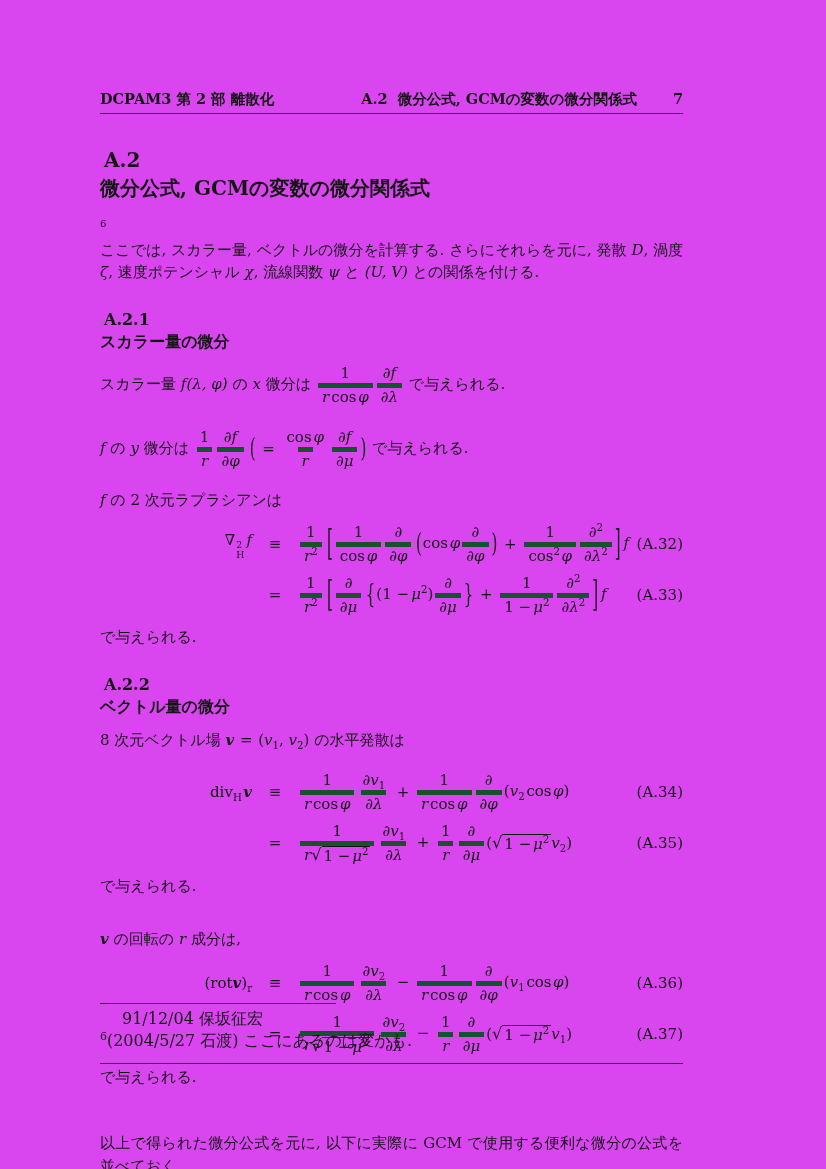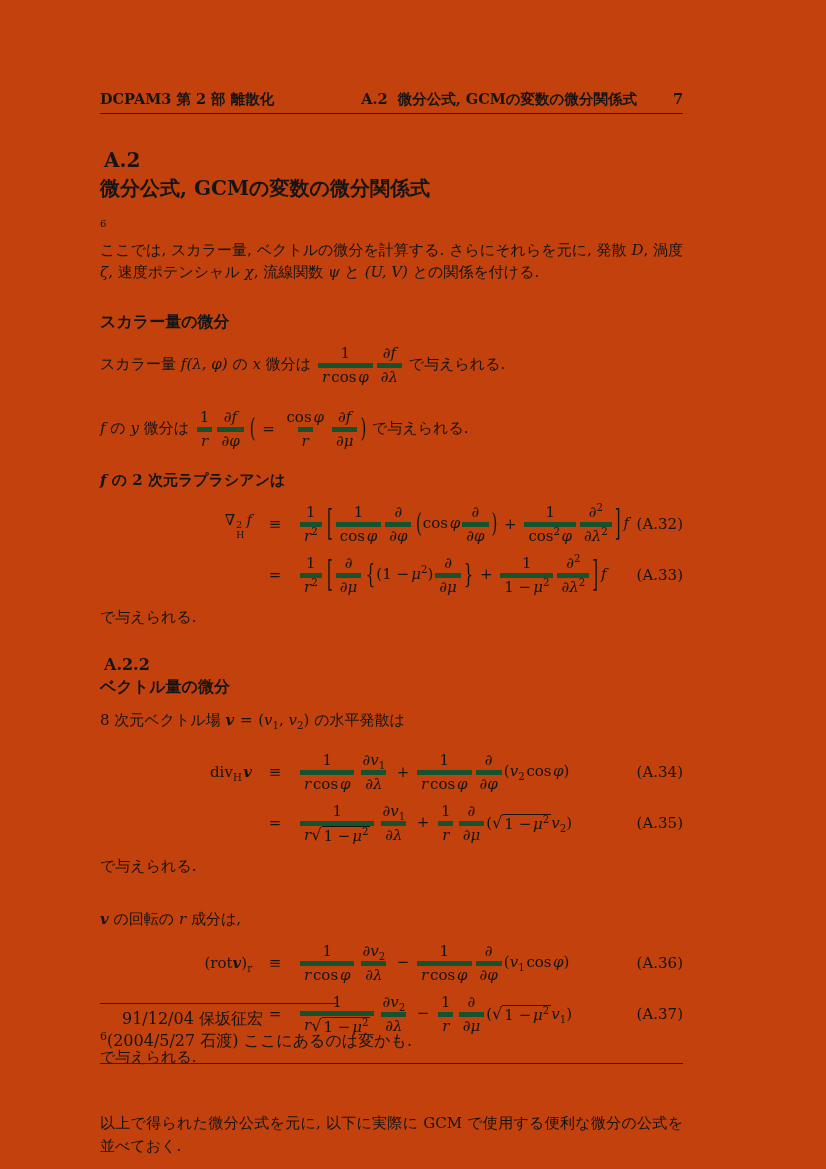--- a/index.html
+++ b/index.html
@@ -1,17 +1,17 @@
 <!DOCTYPE html>
 <html><head>
 <meta charset="utf-8">
 <style>
   html,body{margin:0;padding:0;background:#e8e8e8;}
   .page{
-    width:826px;height:1169px;margin:0 auto;background:#c2410c;
+    width:826px;height:1169px;margin:0 auto;background:#d946ef;
     box-sizing:border-box;position:relative;
     padding:88px 143px 0 100px;
     font-family:"DejaVu Serif","Liberation Serif",serif;
     color:#151515;font-size:15px;line-height:1.5;
   }
   
   .hdr{display:flex;align-items:baseline;font-weight:bold;font-size:14.5px;}
   .hdr-left{white-space:nowrap;}
   .hdr-right{margin-left:auto;display:flex;align-items:baseline;gap:10px;white-space:nowrap;}
   .hdr-page{margin-left:26px;}
@@ -71,21 +71,21 @@
       </span>
   </div>
   <hr class="rule">
 
   <div class="sec-title"><span class="num">A.2</span><span>微分公式, GCMの変数の微分関係式</span></div>
 
   <div class="fnmark">6</div>
 
   <p class="body"><span>ここでは, スカラー量, ベクトルの微分を計算する. さらにそれらを元に, 発散 </span><span class="mi">D</span><span>, 渦度 </span><span class="mi">ζ</span><span>, 速度ポテンシャル </span><span class="mi">χ</span><span>, 流線関数 </span><span class="mi">ψ</span><span> と </span><span class="mi">(U, V)</span><span> との関係を付ける.</span></p>
 
-  <div class="sub-title"><span>スカラー量の微分</span></div>
+  <div class="sub-title"><span class="num">A.2.1</span><span>スカラー量の微分</span></div>
 
   <p class="body mathline"><span>スカラー量 </span><span class="mi">f(λ, φ)</span><span> の </span><span class="mi">x</span><span> 微分は </span><span class="imath"><span class="frac">
           <span class="num"><span class="mr">1</span></span>
           <span class="den"><span class="mi">r</span><span class="msp" style="width: 0.15em;"></span><span class="mr">cos</span><span class="msp" style="width: 0.12em;"></span><span class="mi">φ</span></span>
         </span><span class="frac">
           <span class="num"><span class="mi">∂f</span></span>
           <span class="den"><span class="mi">∂λ</span></span>
         </span></span><span> で与えられる.</span></p>
 
   <p class="body mathline" style="margin-top:22px;"><span class="mi">f</span><span> の </span><span class="mi">y</span><span> 微分は </span><span class="imath"><span class="frac">
@@ -95,21 +95,21 @@
           <span class="num"><span class="mi">∂f</span></span>
           <span class="den"><span class="mi">∂φ</span></span>
         </span><span class="msp" style="width: 0.2em;"></span><span class="bk bk2">(</span><span class="mo">=</span><span class="frac">
           <span class="num"><span class="mr">cos</span><span class="msp" style="width: 0.12em;"></span><span class="mi">φ</span></span>
           <span class="den"><span class="mi">r</span></span>
         </span><span class="frac">
           <span class="num"><span class="mi">∂f</span></span>
           <span class="den"><span class="mi">∂μ</span></span>
         </span><span class="bk bk2">)</span></span><span> で与えられる.</span></p>
 
-  <p class="body" style="margin-top:18px;font-weight:bold;"><span class="mi">f</span><span> の 2 次元ラプラシアンは</span></p>
+  <p class="body" style="margin-top:18px;"><span class="mi">f</span><span> の 2 次元ラプラシアンは</span></p>
 
   <div class="eqgroup">
     <div class="eqrow">
       <span class="eq-lhs"><span class="mr">∇</span><span class="mss">
             <span class="mss-sup">2</span>
             <span class="mss-sub">H</span>
           </span><span class="msp" style="width: 0.08em;"></span><span class="mi">f</span></span>
       <span class="eq-rel">≡</span>
       <span class="eq-rhs"><span class="frac">
             <span class="num"><span class="mr">1</span></span>

